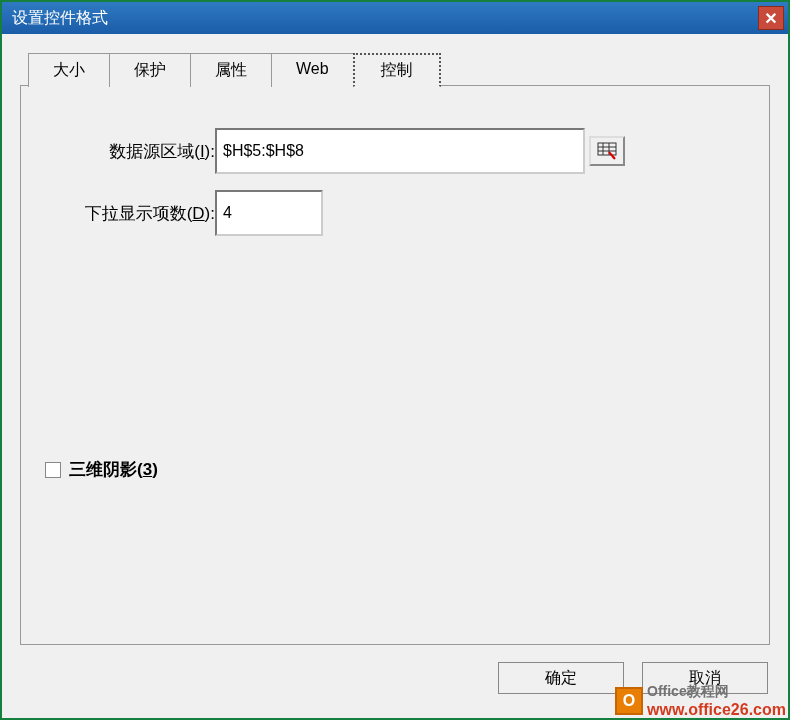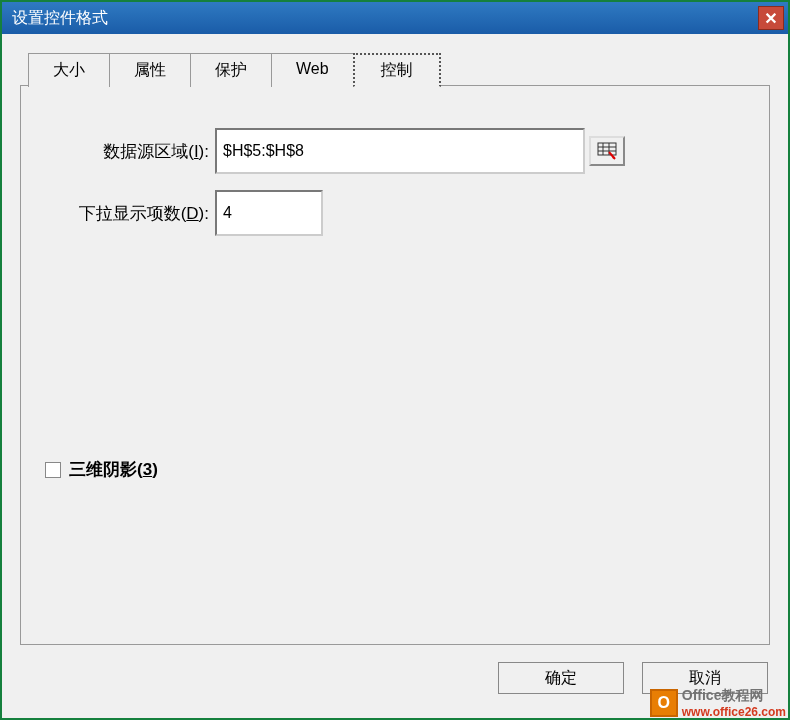--- a/index.html
+++ b/index.html
@@ -88,21 +88,21 @@
     }
     .form-row {
       display: flex;
       align-items: center;
       margin-bottom: 16px;
     }
     .form-label {
       width: 170px;
       text-align: right;
       font-size: 17px;
-      padding-right: 6px;
+      padding-right: 0;
     }
     .underline {
       text-decoration: underline;
     }
     .text-input {
       border: 2px inset #ccc;
       background: #fff;
       height: 46px;
       padding: 2px 6px;
       font-family: inherit;
@@ -180,38 +180,38 @@
       background: #e87e04;
       border: 2px solid #c96500;
       display: flex;
       align-items: center;
       justify-content: center;
       color: #fff;
       font-weight: bold;
       font-size: 16px;
     }
     .watermark-text1 { color: #737373; }
-    .watermark-text2 { color: #d43a1f; font-size: 12px; }
+    .watermark-text2 { color: #d43a1f; font-size: 16px; }
   </style>
 </head>
 <body>
 
 <div class="window">
   <div class="title-bar">
     <span class="title-bar-text">设置控件格式</span>
     <div class="close-btn">
       <span>✕</span>
     </div>
   </div>
 
   <div class="dialog-body">
     <div class="tabs">
       <div class="tab">大小</div>
+      <div class="tab">保护</div>
       <div class="tab">属性</div>
-      <div class="tab">保护</div>
       <div class="tab">Web</div>
       <div class="tab active">控制</div>
     </div>
 
     <div class="tab-content">
       <div class="form-row">
         <div class="form-label">
           <span>数据源区域(</span><span class="underline">I</span><span>):</span>
         </div>
         <input class="text-input range-input" type="text" value="$H$5:$H$8" style="">

